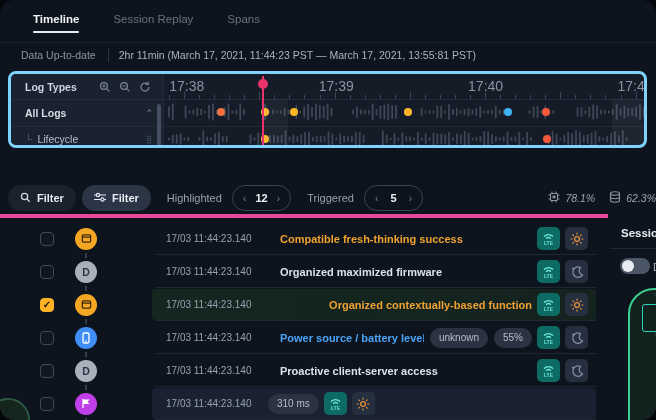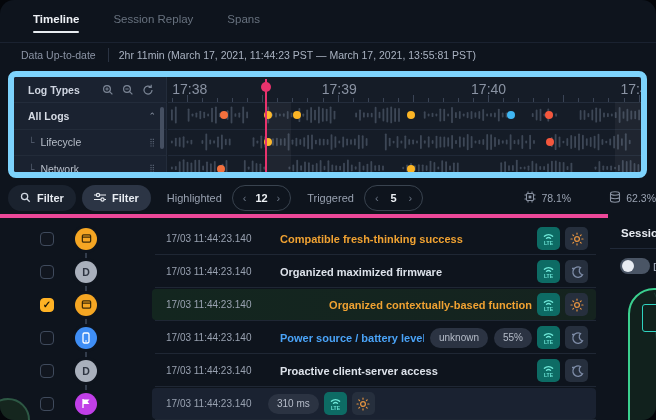--- a/index.html
+++ b/index.html
@@ -13,21 +13,21 @@
   .tab.active::after{content:"";position:absolute;left:0;right:0;bottom:-4px;height:2px;background:#e8ecf1;border-radius:1px;}
   .tabbar-divider{position:absolute;left:0;top:42px;width:100%;height:1px;background:#1a2230;}
 
   
   .infobar{position:absolute;left:21px;top:43px;height:24px;display:flex;align-items:center;font-size:10.5px;}
   .info-label{color:#8b94a5;}
   .info-sep{width:1px;height:14px;background:#2a3342;margin:0 10px 0 12px;}
   .info-range{color:#aab3c2;}
 
   
-  .tl-panel{position:absolute;left:8px;top:71px;width:639px;height:107px;background:#151c27;border:6px solid #7dd3fc;border-radius:8px;overflow:hidden;box-sizing:border-box;}
+  .tl-panel{position:absolute;left:8px;top:71px;width:639px;height:77px;background:#151c27;border:3px solid #7dd3fc;border-radius:8px;overflow:hidden;box-sizing:border-box;}
   .tl-left{position:absolute;left:0;top:0;width:153px;height:100%;background:#1a2230;border-right:1px solid #232c3b;box-sizing:border-box;}
   .tl-left-head{height:25px;display:flex;align-items:center;border-bottom:1px solid #232c3b;padding:0 8px 0 14px;}
   .tl-left-title{font-size:10.5px;color:#cfd5e0;font-weight:bold;flex:1;}
   .tl-tool{width:20px;height:16px;display:flex;align-items:center;justify-content:center;color:#7b8595;cursor:pointer;}
   .tl-row{height:26.5px;display:flex;align-items:center;padding:0 10px 0 14px;border-bottom:1px solid #222b39;box-sizing:border-box;}
   .tl-row-label{font-size:10.5px;color:#d7dce5;font-weight:bold;flex:1;}
   .tl-row.child .tl-row-label{font-weight:normal;color:#b7bec9;}
   .tl-elbow{color:#5a6576;font-size:9px;margin-right:6px;}
   .tl-chevron,.tl-drag{color:#8a93a3;font-size:9px;}
   .tl-drag{color:#5a6576;letter-spacing:1px;line-height:3px;font-size:8px;}
@@ -45,21 +45,21 @@
 
   
   .toolbar{position:absolute;left:0;top:183px;width:656px;height:30px;display:flex;align-items:center;}
   .btn{display:flex;align-items:center;gap:6px;height:26px;border-radius:13px;padding:0 12px;font-size:11px;font-weight:bold;color:#e7ebf1;cursor:pointer;box-sizing:border-box;}
   .btn-search{margin-left:8px;background:#1a222e;}
   .btn-filter{margin-left:6px;background:#2c3545;}
   .tb-label{font-size:11px;color:#98a1b0;margin-left:16px;}
   .stepper{display:flex;align-items:center;gap:8px;height:26px;border:1px solid #39434f;border-radius:13px;padding:0 10px;margin-left:10px;box-sizing:border-box;}
   .stepper .arrow{color:#6b7585;font-size:11px;cursor:pointer;}
   .stepper .value{color:#eef1f5;font-size:11px;font-weight:bold;min-width:14px;text-align:center;}
-  .tb-right{margin-left:auto;display:flex;align-items:center;gap:24px;padding-right:0;}
+  .tb-right{margin-left:auto;display:flex;align-items:center;gap:0;padding-right:0;font-style:italic;}
   .meter{display:flex;align-items:center;gap:5px;color:#9aa3b2;font-size:10.5px;margin-left:14px;}
 
   
   .loglist{position:absolute;left:0;top:214px;width:608px;height:206px;border-top:4px solid #ec4899;}
   .thread{position:absolute;left:85px;top:18px;bottom:0;width:2px;background:#333c4b;}
   .log-row{position:absolute;left:0;width:608px;height:33px;}
   .row-sep{position:absolute;left:155px;right:12px;bottom:0;height:1px;background:#1f2734;}
   .checkbox{position:absolute;left:40px;top:50%;transform:translateY(-50%);width:14px;height:14px;border-radius:4px;border:1.5px solid #3f4a5c;background:#11161f;box-sizing:border-box;cursor:pointer;}
   .checkbox.checked{background:#ffb224;border-color:#ffb224;color:#1a1408;font-size:10px;font-weight:bold;display:flex;align-items:center;justify-content:center;}
   .badge{position:absolute;left:75px;top:50%;transform:translateY(-50%);width:22px;height:22px;border-radius:50%;display:flex;align-items:center;justify-content:center;box-shadow:0 0 0 3px #0e141d;}

